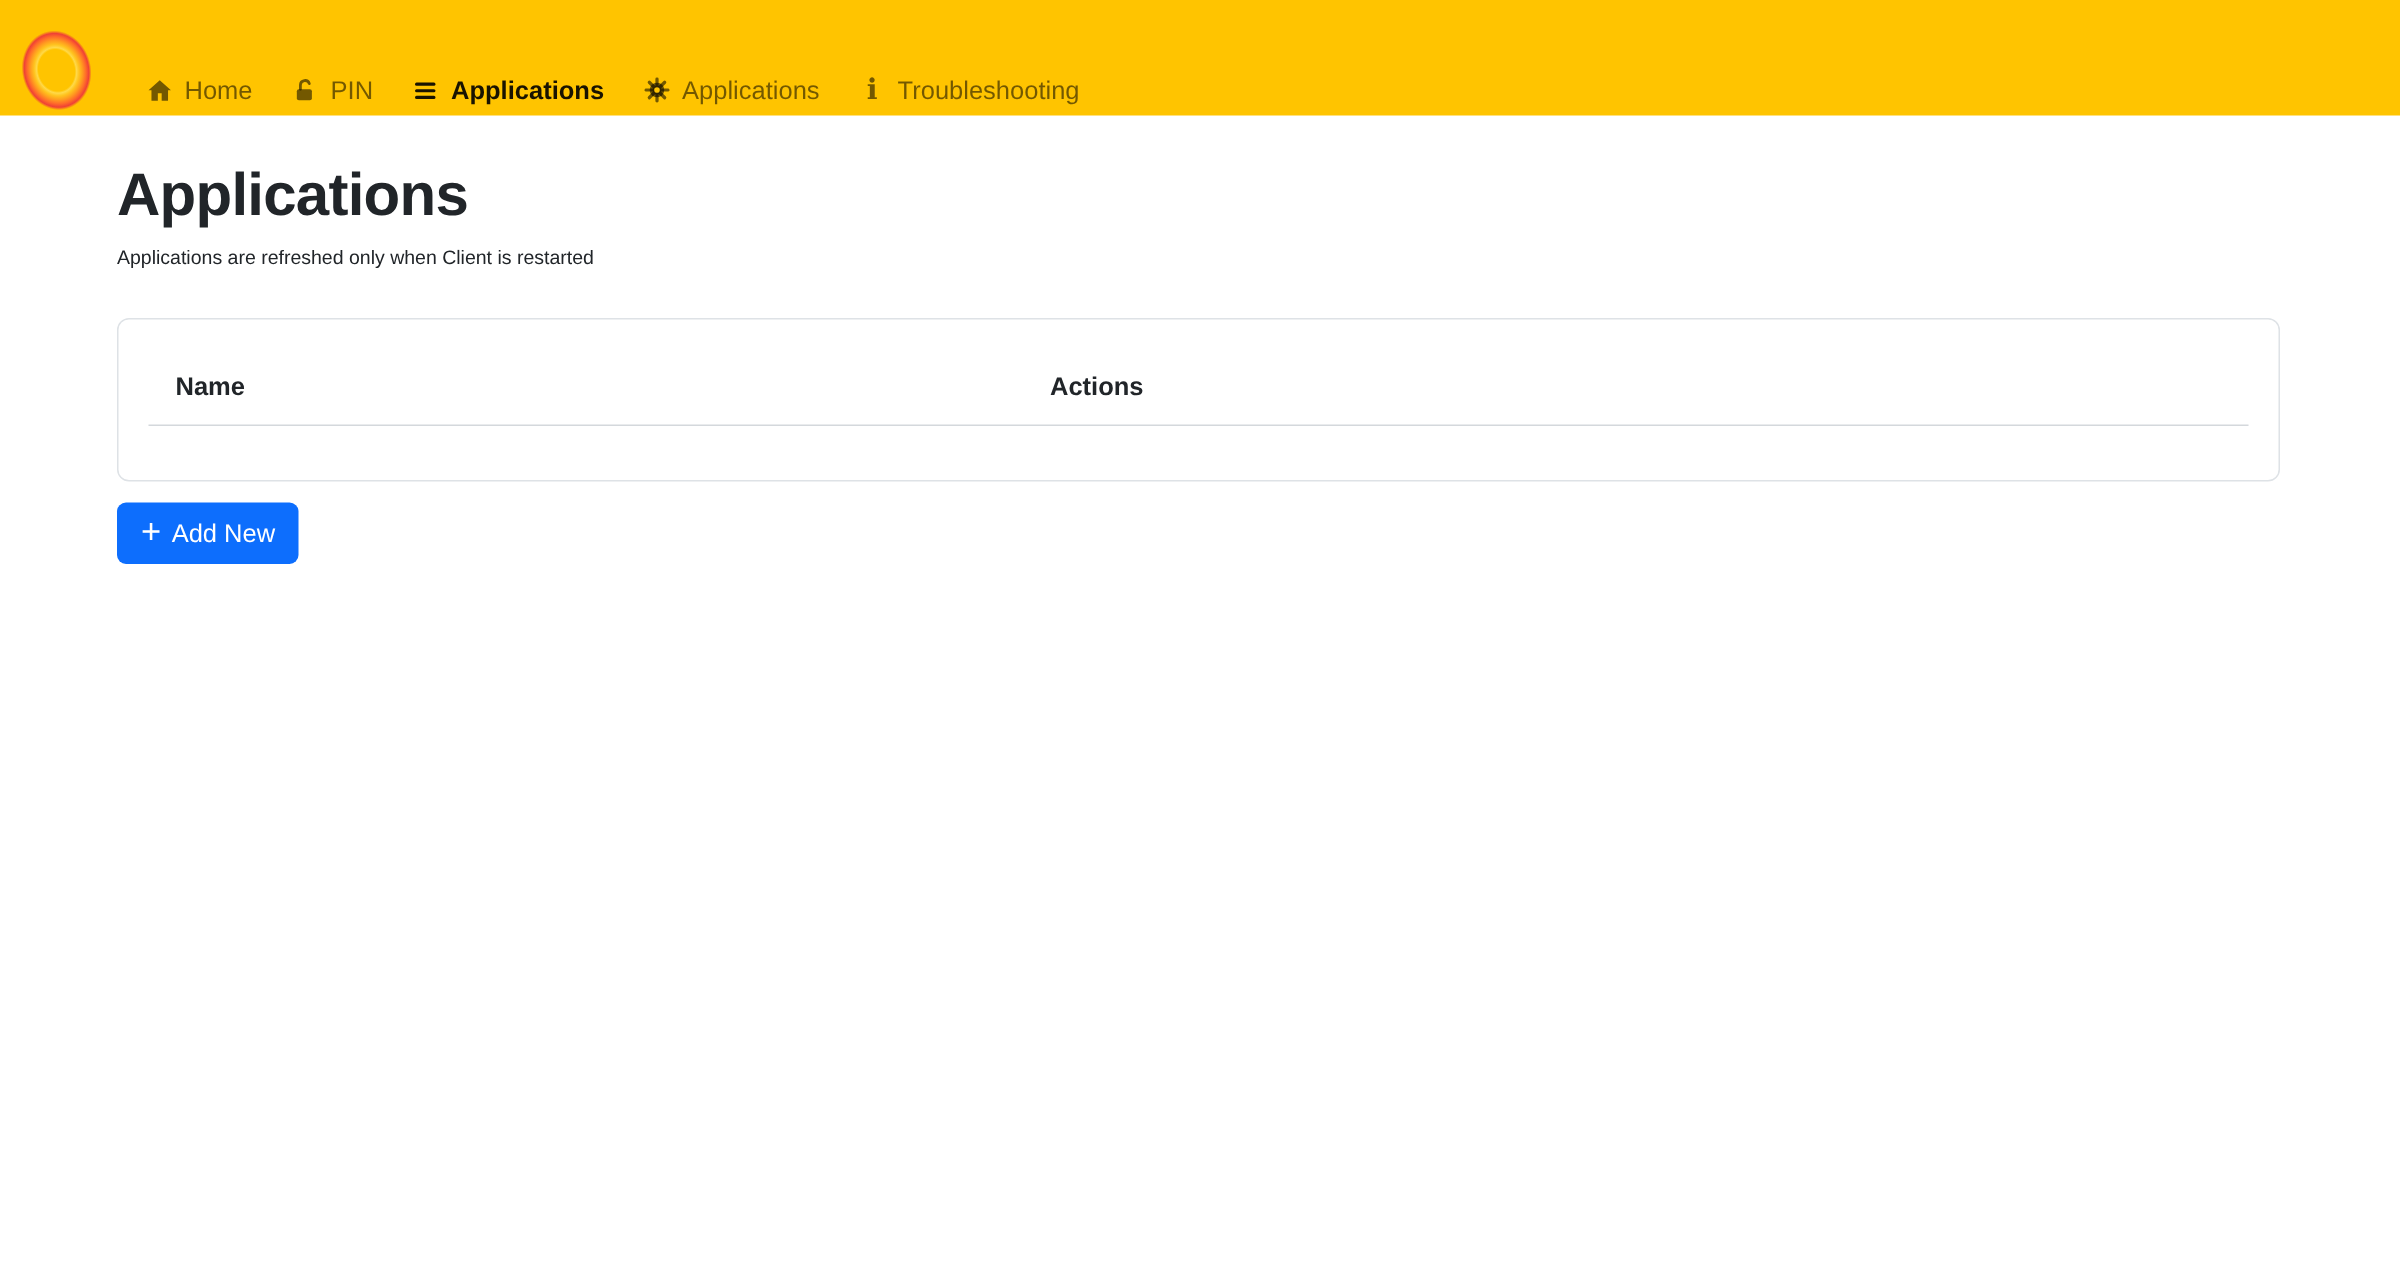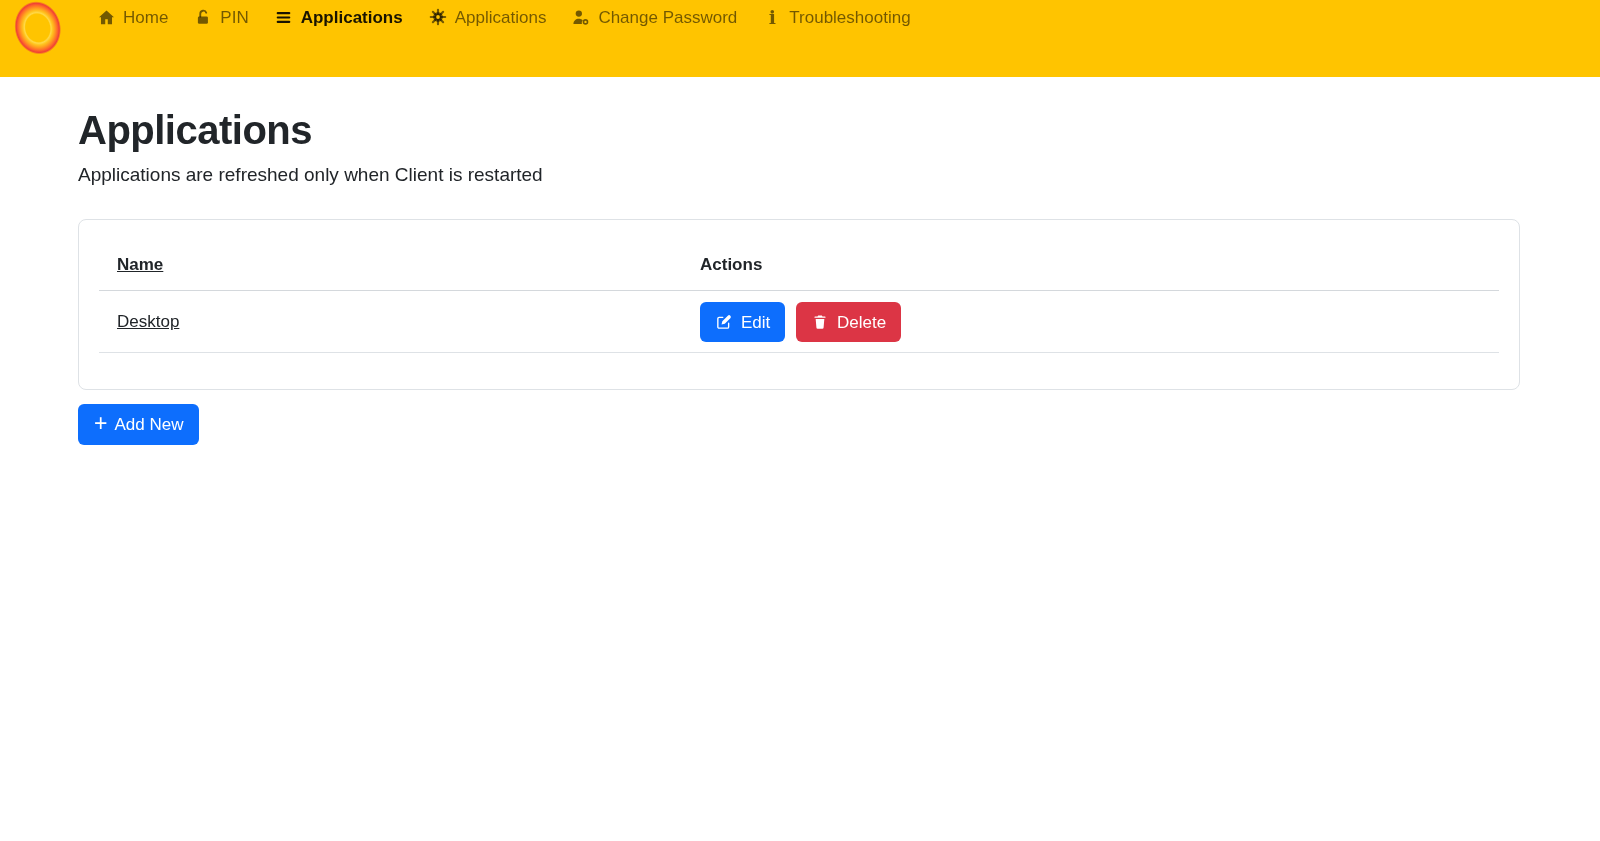--- a/index.html
+++ b/index.html
@@ -13,21 +13,21 @@
   *{box-sizing:border-box;}
   html,body{margin:0;padding:0;}
   body{
     width:1600px;height:841px;overflow:hidden;background:#fff;
     font-family:"Liberation Sans","DejaVu Sans",sans-serif;
     color:var(--text);
   }
   
   .navbar{
     height:77px;background:var(--navbar-bg);
-    display:flex;align-items:flex-start;padding:0 14px;
+    display:flex;align-items:flex-end;padding:0 14px;
   }
   .brand{display:flex;align-items:center;margin-right:22px;cursor:pointer;}
   .logo-ring{
     width:48px;height:58px;border-radius:50%;
     background:radial-gradient(closest-side at 50% 48%,
       rgba(255,210,60,0) 50%,
       #ffd94a 55%,
       #ffc31e 62%,
       #ff9d1f 71%,
       #ff6a2a 81%,
@@ -42,35 +42,35 @@
   }
   .nav-link.active{color:rgba(0,0,0,.9);font-weight:700;}
   .nav-icon{display:inline-flex;align-items:center;justify-content:center;width:18px;height:18px;}
   .nav-icon svg{display:block;}
   .info-glyph{font-family:"DejaVu Serif","Liberation Serif",serif;font-weight:700;font-size:19px;line-height:18px;}
   
   .content{margin:0 80px 0 78px;}
   .page-title{
     margin:31px 0 0;font-size:40px;font-weight:600;letter-spacing:-.5px;color:var(--text);
   }
-  .page-subtitle{margin:11px 0 16px;font-size:19px;color:var(--text);}
+  .page-subtitle{margin:11px 0 16px;font-size:13px;color:var(--text);}
   
   .card{
     margin-top:33px;border:1px solid var(--border);border-radius:8px;background:#fff;
     padding:20px;
   }
   table{width:100%;border-collapse:collapse;table-layout:fixed;font-size:17px;color:var(--text);margin-bottom:16px;}
   th{
     text-align:left;font-weight:700;padding:15px 8px;
     border-bottom:1px solid var(--border-dark);
   }
   td{
     padding:11px 8px 10px;border-bottom:1px solid var(--border);vertical-align:middle;
   }
-  th:first-child,td:first-child{padding-left:18px;text-decoration:underline;}
+  th:first-child,td:first-child{padding-left:18px;}
   th.actions-col,td.actions-col{padding-left:0;margin-left:41px;}
   
   .btn{
     display:inline-flex;align-items:center;gap:8px;height:40px;padding:0 15px;
     border:none;border-radius:6px;color:#fff;font-size:17px;
     font-family:inherit;cursor:pointer;line-height:1;
   }
   .btn svg{display:block;}
   .btn-primary{background:var(--primary);}
   .btn-danger{background:var(--danger);margin-left:6px;}
@@ -124,33 +124,20 @@
           <rect x="8.8" y="0.8" width="2.4" height="18.4" rx="1.1" transform="rotate(45 10 10)"></rect>
           <rect x="8.8" y="0.8" width="2.4" height="18.4" rx="1.1" transform="rotate(90 10 10)"></rect>
           <rect x="8.8" y="0.8" width="2.4" height="18.4" rx="1.1" transform="rotate(135 10 10)"></rect>
         </g>
         <circle cx="10" cy="10" r="2.1" style="fill:var(--navbar-bg,#ffc400)"></circle>
       </svg>
     </span>
     <span>Applications</span>
   </a>
 
-  <a class="nav-link">
-    <span class="nav-icon">
-      <svg viewBox="0 0 20 20" width="19" height="19">
-        <g fill="currentColor">
-          <circle cx="7.6" cy="5.6" r="3.5"></circle>
-          <path d="M1.6 17.3c0-3.5 2.7-5.8 6-5.8 1.7 0 3.2.6 4.3 1.6a4.6 4.6 0 0 0-.9 4.2z"></path>
-          <circle cx="15" cy="14.9" r="3.1"></circle>
-        </g>
-        <circle cx="15" cy="14.9" r="1.3" style="fill:var(--navbar-bg,#ffc400)"></circle>
-      </svg>
-    </span>
-    <span>Change Password</span>
-  </a>
 
   <a class="nav-link">
     <span class="nav-icon">
       <span class="info-glyph">i</span>
     </span>
     <span>Troubleshooting</span>
   </a>
 </nav>
 
 <main class="content">
@@ -163,43 +150,20 @@
           <col style="width:601px">
           <col>
         </colgroup>
       <thead>
         <tr>
           <th>Name</th>
           <th class="actions-col">Actions</th>
         </tr>
       </thead>
       <tbody>
-        <tr>
-          <td>Desktop</td>
-          <td class="actions-col">
-            <button class="btn btn-primary">
-              <span class="nav-icon">
-                <svg viewBox="0 0 20 20" width="16" height="16">
-                  <path fill="none" stroke="#fff" stroke-width="1.7" stroke-linecap="round" d="M15.8 11.5v4.6a1.6 1.6 0 0 1-1.6 1.6H3.9a1.6 1.6 0 0 1-1.6-1.6V5.8a1.6 1.6 0 0 1 1.6-1.6h4.6"></path>
-                  <path fill="#fff" d="M17.9 2.1a2.2 2.2 0 0 0-3.1 0l-6.9 6.9-1 4.1 4.1-1 6.9-6.9a2.2 2.2 0 0 0 0-3.1z"></path>
-                </svg>
-              </span>
-              <span>Edit</span>
-            </button>
-            <button class="btn btn-danger">
-              <span class="nav-icon">
-                <svg viewBox="0 0 20 20" width="16" height="16" fill="#fff">
-                  <path d="M7.7 1.8h4.6l.8 1.4h3.1a.75.75 0 0 1 0 1.5H3.8a.75.75 0 0 1 0-1.5h3.1z"></path>
-                  <path d="M4.6 6.3h10.8l-.9 10.6a1.6 1.6 0 0 1-1.6 1.5H7.1a1.6 1.6 0 0 1-1.6-1.5z"></path>
-                </svg>
-              </span>
-              <span>Delete</span>
-            </button>
-          </td>
-        </tr>
       </tbody>
     </table>
   </div>
 
   <button class="btn btn-primary btn-add">
     <span class="plus-glyph">+</span>
     <span>Add New</span>
   </button>
 </main>
 

